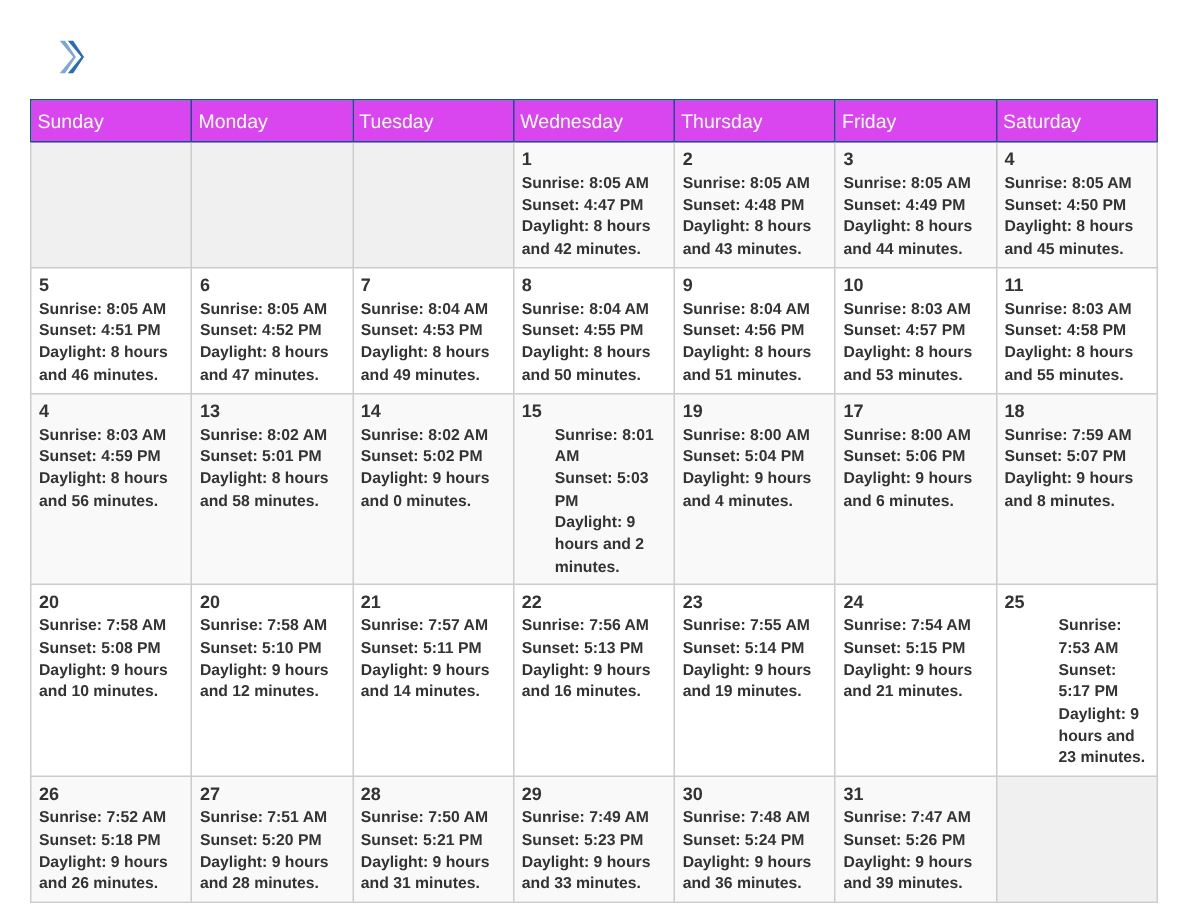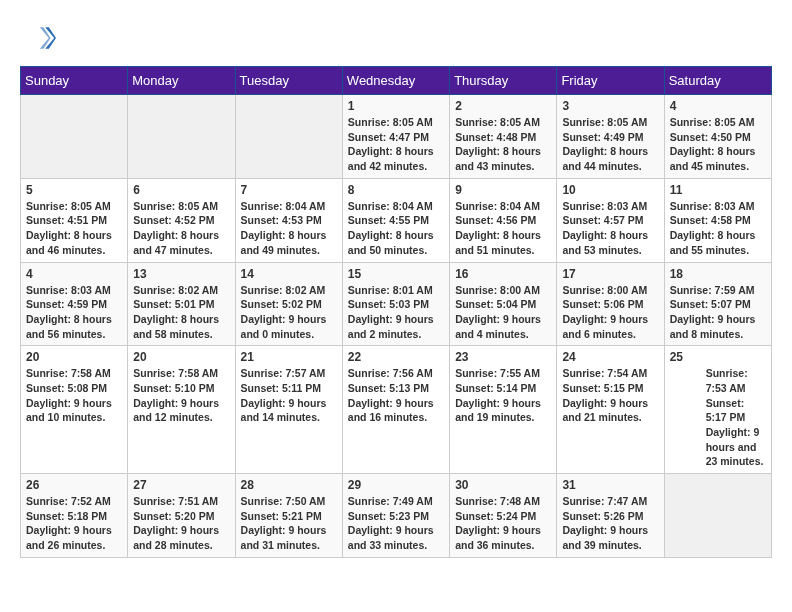--- a/index.html
+++ b/index.html
@@ -48,21 +48,21 @@
     .location {
       font-size: 14px;
       color: #555;
     }
     .calendar {
       width: 100%;
       border-collapse: collapse;
       border: 1px solid #ccc;
     }
     .calendar th {
-      background-color: #4c1d95;
+      background-color: #d946ef;
       color: #fff;
       font-size: 13px;
       padding: 6px 4px;
       text-align: left;
       border: 1px solid #1a5090;
       font-weight: normal;
     }
     .calendar td {
       vertical-align: top;
       border: 1px solid #ccc;
@@ -210,26 +210,26 @@
 Daylight: 8 hours and 58 minutes.</div>
           </td>
           <td>
             <span class="day-number">14</span>
             <div class="day-info" style="white-space: pre-wrap;">Sunrise: 8:02 AM
 Sunset: 5:02 PM
 Daylight: 9 hours and 0 minutes.</div>
           </td>
           <td>
             <span class="day-number">15</span>
-            <div class="day-info" style="white-space: pre-wrap;">Sunrise: 8:01 AM
+            <div class="day-info" style="white-space: pre-wrap; margin-left: 22px;">Sunrise: 8:01 AM
 Sunset: 5:03 PM
 Daylight: 9 hours and 2 minutes.</div>
           </td>
           <td>
-            <span class="day-number">16</span>
+            <span class="day-number">19</span>
             <div class="day-info" style="white-space: pre-wrap;">Sunrise: 8:00 AM
 Sunset: 5:04 PM
 Daylight: 9 hours and 4 minutes.</div>
           </td>
           <td>
             <span class="day-number">17</span>
             <div class="day-info" style="white-space: pre-wrap;">Sunrise: 8:00 AM
 Sunset: 5:06 PM
 Daylight: 9 hours and 6 minutes.</div>
           </td>

